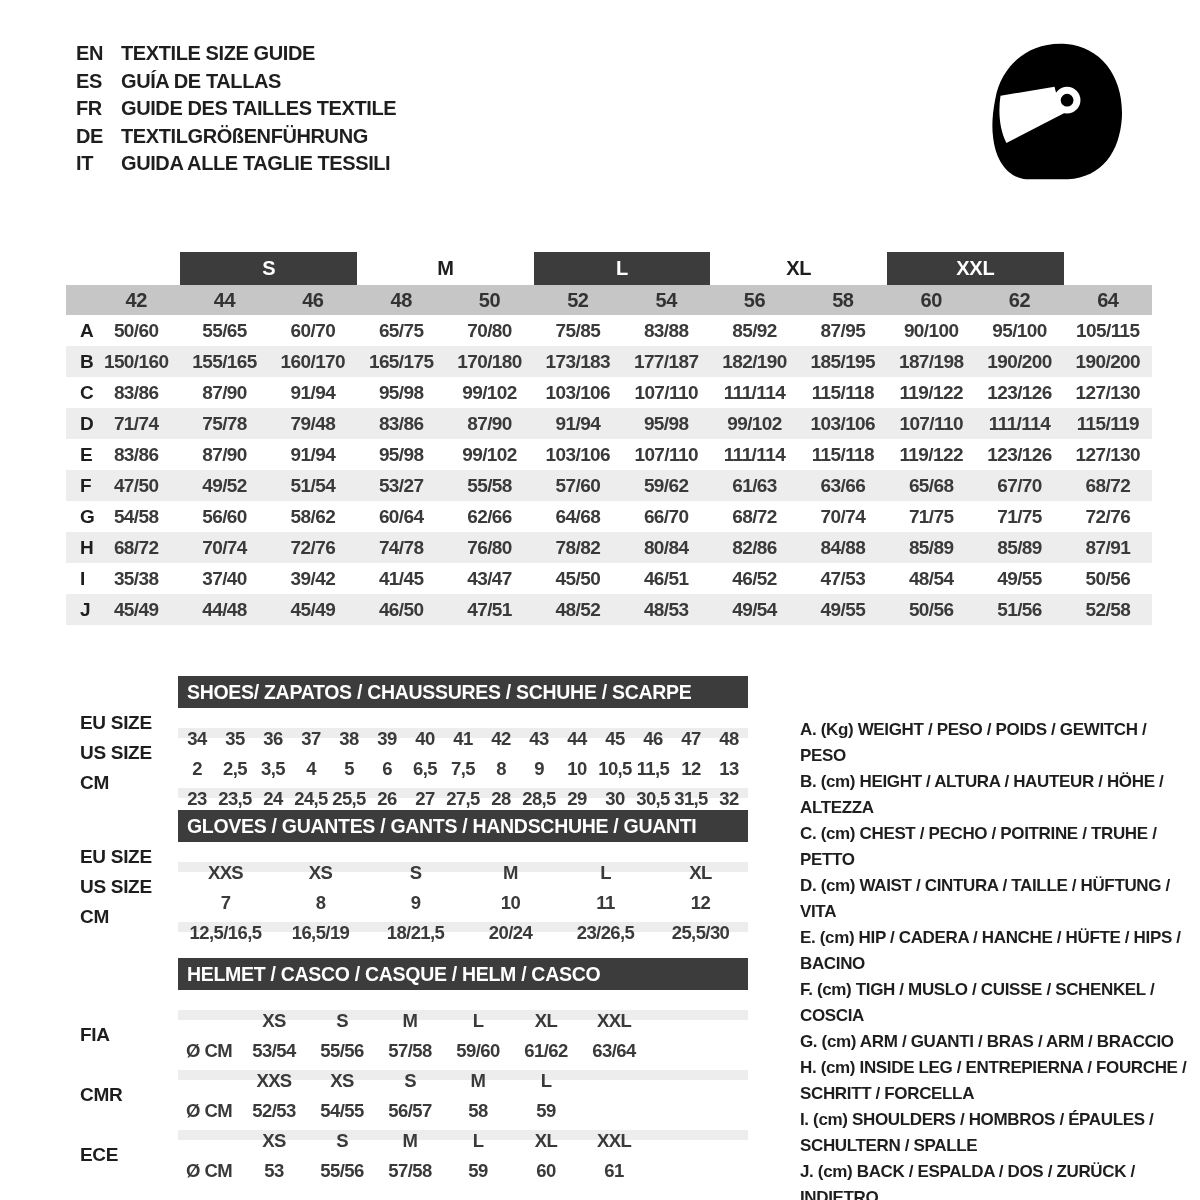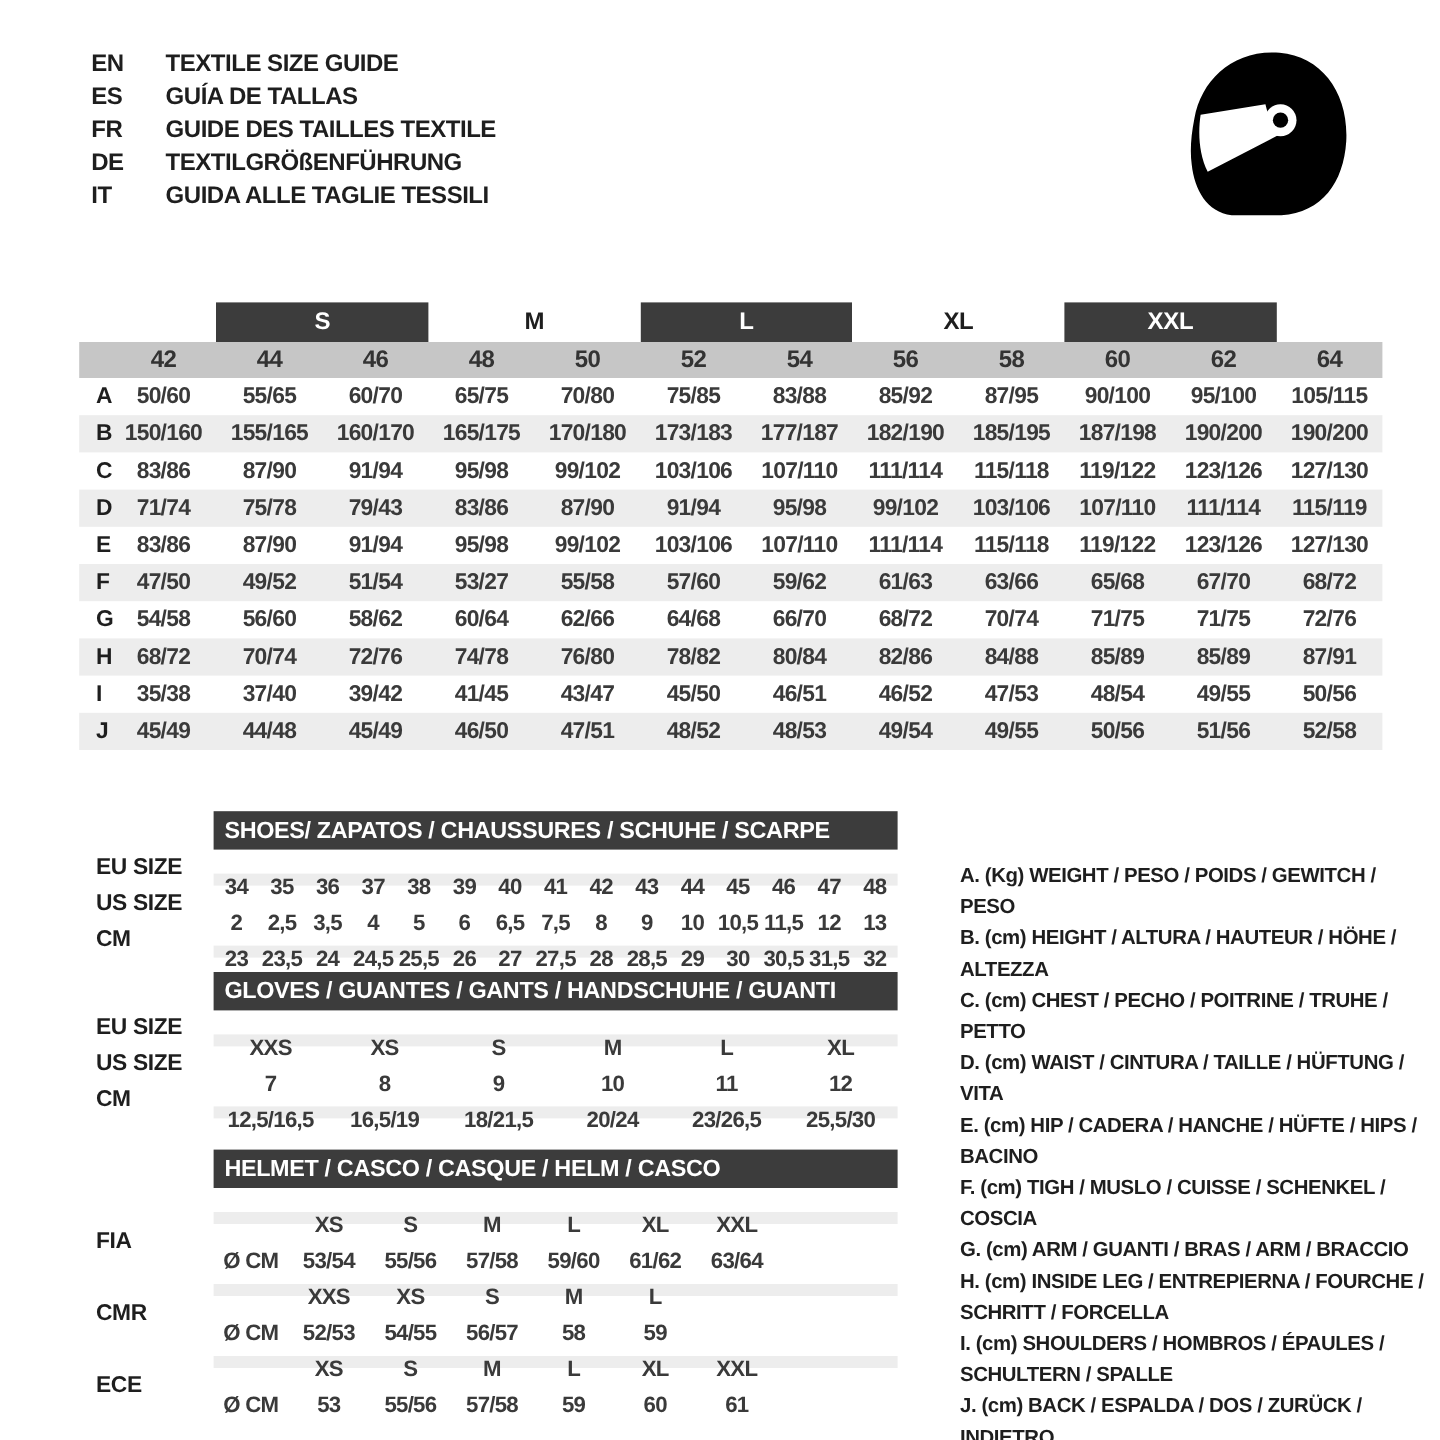--- a/index.html
+++ b/index.html
@@ -11,21 +11,21 @@
   }
   html,body{margin:0;padding:0;}
   body{
     width:1200px;height:1200px;background:#ffffff;overflow:hidden;
     font-family:"Liberation Sans",sans-serif;font-weight:700;color:var(--ink);
   }
   .page{position:relative;width:1200px;height:1200px;}
 
   
   .langs{position:absolute;left:76px;top:40px;}
-  .lang-row{display:flex;font-size:20px;line-height:27.5px;letter-spacing:-0.4px;gap:17px;}
+  .lang-row{display:flex;font-size:20px;line-height:27.5px;letter-spacing:-0.4px;}
   .lang-code{width:45px;flex:none;}
 
   
   .helmet-icon{position:absolute;left:982px;top:36px;}
 
   
   .size-table{position:absolute;left:66px;top:252px;width:1086px;}
   .grid-row{display:grid;grid-template-columns:26px repeat(12,1fr);align-items:center;text-align:center;}
   .letter-row{height:33px;}
   .letter-box{height:33px;display:flex;align-items:center;justify-content:center;
@@ -158,21 +158,21 @@
           <div class="cell">111/114</div>
           <div class="cell">115/118</div>
           <div class="cell">119/122</div>
           <div class="cell">123/126</div>
           <div class="cell">127/130</div>
         </div>
         <div class="grid-row data-row striped">
           <div class="row-label">D</div>
           <div class="cell">71/74</div>
           <div class="cell">75/78</div>
-          <div class="cell">79/43</div>
+          <div class="cell">79/48</div>
           <div class="cell">83/86</div>
           <div class="cell">87/90</div>
           <div class="cell">91/94</div>
           <div class="cell">95/98</div>
           <div class="cell">99/102</div>
           <div class="cell">103/106</div>
           <div class="cell">107/110</div>
           <div class="cell">111/114</div>
           <div class="cell">115/119</div>
         </div>

